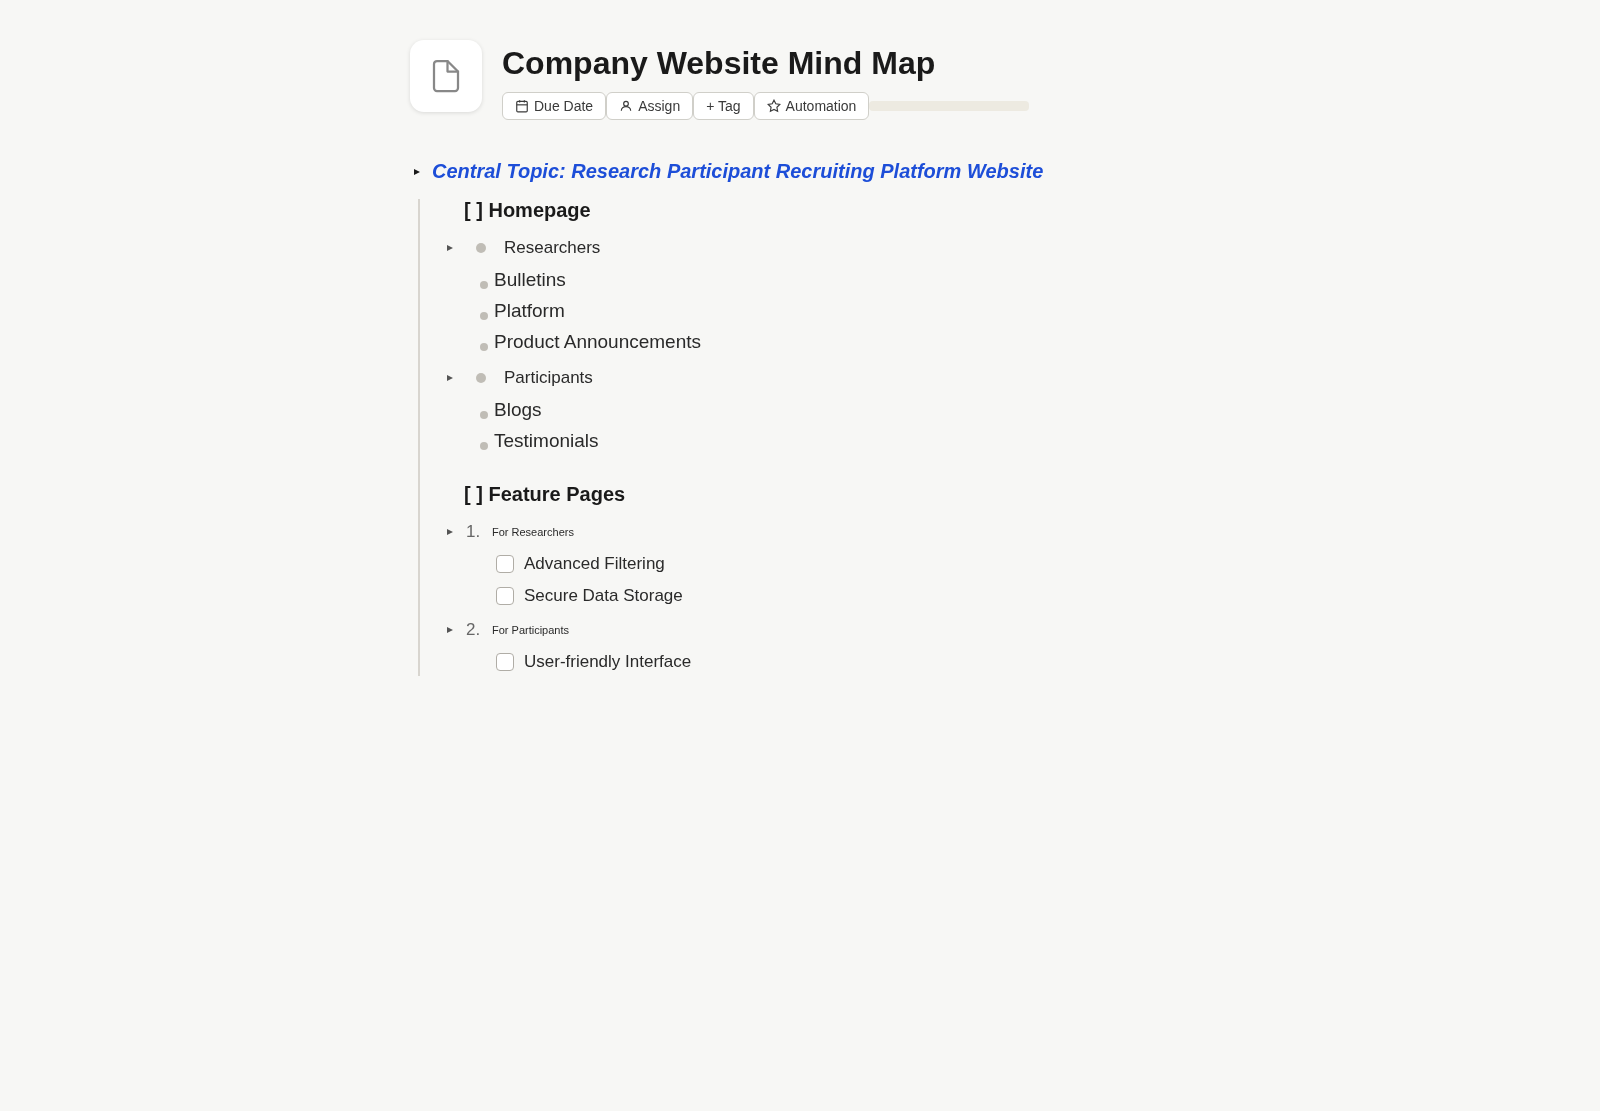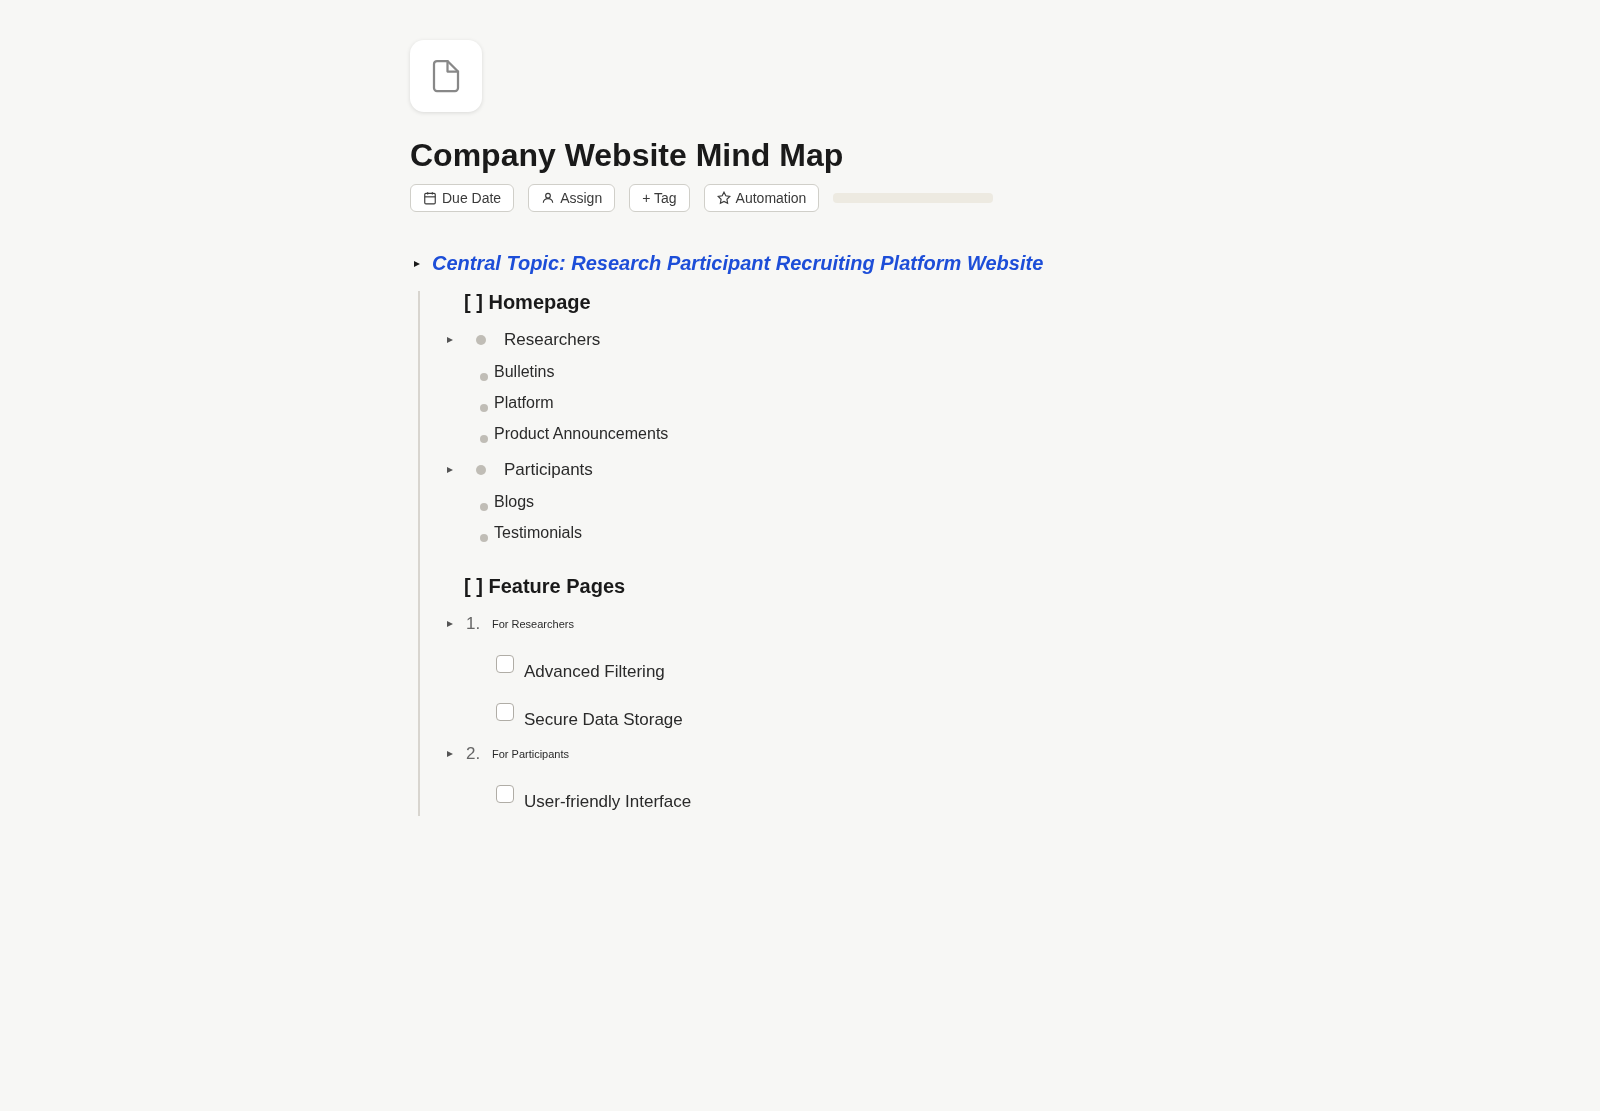--- a/index.html
+++ b/index.html
@@ -15,21 +15,20 @@
       max-width: 900px;
       margin: 0 auto;
       padding: 40px 60px;
     }
     
     .header {
       display: flex;
       align-items: flex-start;
       gap: 20px;
       margin-bottom: 40px;
-      flex-direction: column;
     }
     .app-icon {
       width: 72px;
       height: 72px;
       background: #fff;
       border-radius: 14px;
       box-shadow: 0 1px 4px rgba(0,0,0,0.12);
       display: flex;
       align-items: center;
       justify-content: center;
@@ -48,21 +47,21 @@
     }
     .page-title {
       font-size: 32px;
       font-weight: 600;
       color: #1a1a1a;
       line-height: 1.2;
     }
     .toolbar {
       display: flex;
       align-items: center;
-      gap: 14px;
+      gap: 0;
       flex-wrap: wrap;
     }
     .toolbar-btn {
       display: flex;
       align-items: center;
       gap: 5px;
       padding: 5px 12px;
       border: 1px solid #d0cfc9;
       border-radius: 6px;
       background: #fff;
@@ -158,21 +157,21 @@
     .tree-children {
       padding-left: 38px;
     }
     .tree-child-item {
       display: flex;
       align-items: center;
       gap: 6px;
       margin-bottom: 3px;
     }
     .tree-child-label {
-      font-size: 16px;
+      font-size: 19px;
       color: #2a2a2a;
       line-height: 28px;
     }
     
     .numbered-item {
       display: flex;
       align-items: flex-start;
       gap: 8px;
       margin-bottom: 4px;
     }
@@ -215,21 +214,20 @@
       border: 1.5px solid #b0ada6;
       border-radius: 4px;
       background: #fff;
       flex-shrink: 0;
       cursor: pointer;
     }
     .checkbox-label {
       font-size: 17px;
       color: #2a2a2a;
       line-height: 28px;
-      margin-top: 16px;
     }
     .section-block {
       position: relative;
       padding-left: 22px;
       border-left: 2px solid #d8d5cf;
       margin-left: 8px;
       margin-bottom: 8px;
     }
   </style>
 </head>

